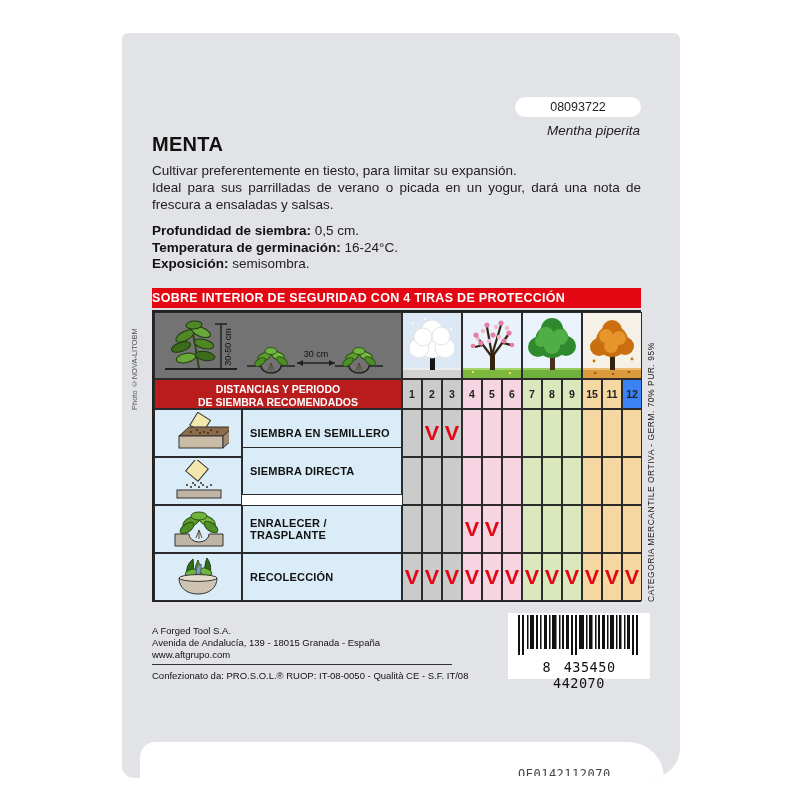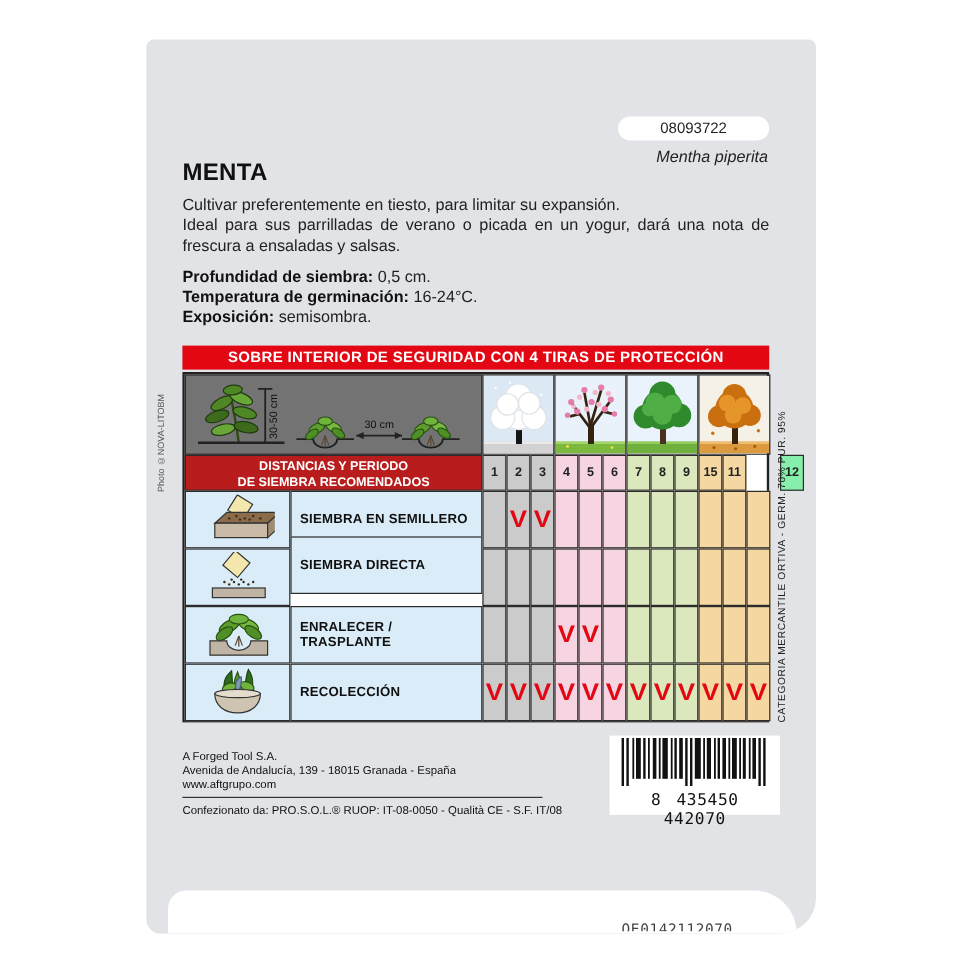--- a/index.html
+++ b/index.html
@@ -29,21 +29,21 @@
   .title { left:30px; top:100px; font-size:20px; font-weight:bold; letter-spacing:.3px; color:#111; }
   .desc  { left:30px; top:129px; width:489px; font-size:13.5px; line-height:17px; text-align:justify; color:#222; }
   .desc p { margin:0; }
   .specs { left:30px; top:190px; font-size:13.5px; line-height:16.5px; color:#222; }
   .specs b { color:#111; }
 
   .banner {
     left:30px; top:255px; width:489px; height:20px;
     background:#e30613; color:#fff;
     font-size:12.5px; font-weight:bold; letter-spacing:.3px;
-    line-height:20px; text-align:center;
+    line-height:20px; text-align:left;
   }
 
   .calendar {
     left:30px; top:277px; width:489px; height:292px;
     border:2px solid #222; box-sizing:border-box;
     background:#fff;
   }
   .cell { position:absolute; box-sizing:border-box; border:1px solid #2b2b2b; overflow:hidden; }
   .illus-cell { left:0; top:0; width:248px; height:67px; background:#737373; }
   .season-cell { top:0; width:60px; height:67px; }
@@ -267,21 +267,21 @@
       <div class="cell mh" style="left: 268px; background: rgb(203, 203, 203);">2</div>
       <div class="cell mh" style="left: 288px; background: rgb(203, 203, 203);">3</div>
       <div class="cell mh" style="left: 308px; background: rgb(246, 212, 225);">4</div>
       <div class="cell mh" style="left: 328px; background: rgb(246, 212, 225);">5</div>
       <div class="cell mh" style="left: 348px; background: rgb(246, 212, 225);">6</div>
       <div class="cell mh" style="left: 368px; background: rgb(219, 231, 189);">7</div>
       <div class="cell mh" style="left: 388px; background: rgb(219, 231, 189);">8</div>
       <div class="cell mh" style="left: 408px; background: rgb(219, 231, 189);">9</div>
       <div class="cell mh" style="left: 428px; background: rgb(245, 215, 162);">15</div>
       <div class="cell mh" style="left: 448px; background: rgb(245, 215, 162);">11</div>
-      <div class="cell mh" style="left: 468px; background: #86efac; margin-left: 28px;">12</div>
+      <div class="cell mh" style="left: 468px; background: #3b82f6;">12</div>
       <div class="cell icon-cell" style="top: 97px;">
         <svg width="62" height="42" viewBox="0 0 62 42">
     <rect x="26" y="3" width="15" height="15" fill="#f3e7ae" stroke="#333" transform="rotate(32 33 10)"></rect>
     <polygon points="12,24 22,15 66,15 56,24" fill="#8a6b4a" stroke="#333"></polygon>
     <g fill="#3a2a16">
             <circle cx="24" cy="20" r="1"></circle>
             <circle cx="30" cy="18" r="1"></circle>
             <circle cx="37" cy="20" r="1"></circle>
             <circle cx="44" cy="18" r="1"></circle>
             <circle cx="50" cy="20" r="1"></circle>

